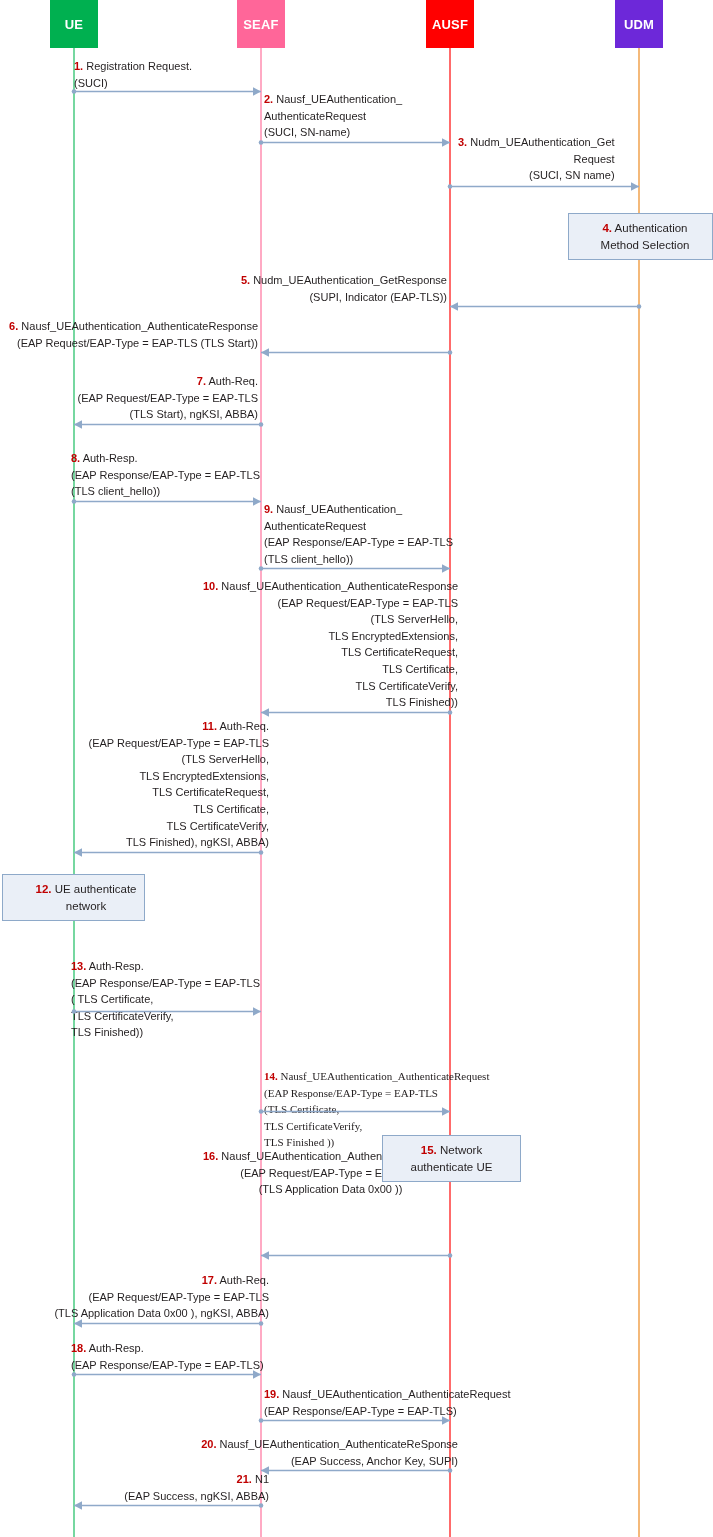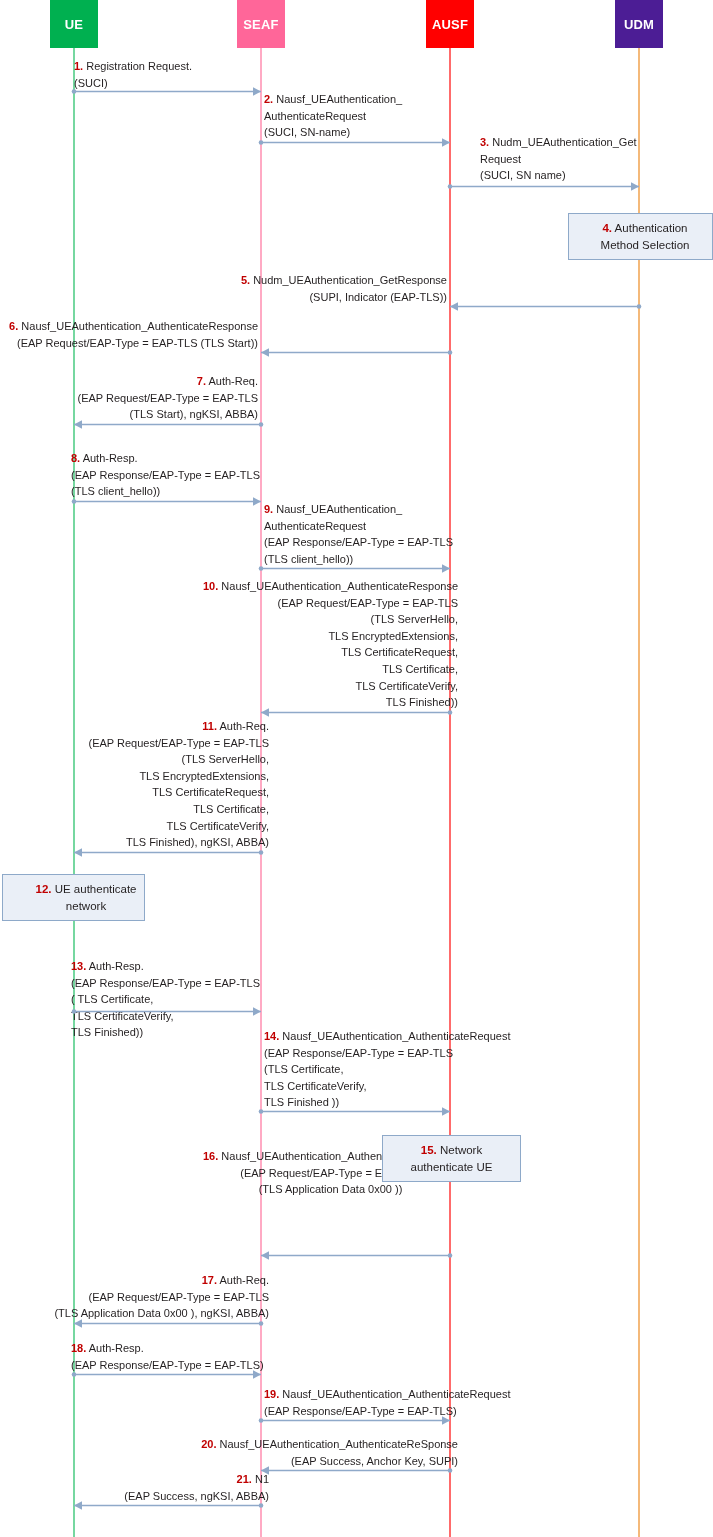--- a/index.html
+++ b/index.html
@@ -78,21 +78,21 @@
   <div id="actors-layer">
       <div class="actor-box" style="left: 50px; background: rgb(0, 176, 80);">
         <span>UE</span>
       </div>
       <div class="actor-box" style="left: 237px; background: rgb(255, 102, 153);">
         <span>SEAF</span>
       </div>
       <div class="actor-box" style="left: 426px; background: rgb(255, 0, 0);">
         <span>AUSF</span>
       </div>
-      <div class="actor-box" style="left: 615px; background: #4c1d95; justify-content: center;">
+      <div class="actor-box" style="left: 615px; background: #6d28d9; justify-content: center;">
         <span>UDM</span>
       </div>
     </div>
   <div id="lifelines-layer">
       <div class="lifeline" style="left: 73px; background: rgb(118, 215, 160);"></div>
       <div class="lifeline" style="left: 260px; background: rgb(255, 170, 196);"></div>
       <div class="lifeline" style="left: 449px; background: rgb(255, 107, 107);"></div>
       <div class="lifeline" style="left: 638px; background: rgb(244, 185, 122);"></div>
     </div>
   <div id="messages-layer">
@@ -108,21 +108,21 @@
       <div class="msg-label left" style="top: 91px; left: 264px;"><span class="num">2.</span><span> Nausf_UEAuthentication_
 AuthenticateRequest
 (SUCI, SN-name)</span></div>
       <div class="arrow" style="left: 255px; top: 138px; width: 201px;">
         <svg width="201" height="9" viewBox="0 0 201 9">
           <line x1="6" y1="4.5" x2="195" y2="4.5" stroke="#8fa9c9" stroke-width="1.3"></line>
           <circle cx="6" cy="4.5" r="2.3" fill="#8fa9c9"></circle>
           <polygon points="195,4.5 187,0.2 187,8.8" fill="#8fa9c9"></polygon>
         </svg>
       </div>
-      <div class="msg-label left" style="top: 134px; left: 480px;"><span class="num">3.</span><span> Nudm_UEAuthentication_Get
+      <div class="msg-label left" style="top: 134px; left: 458px; text-align: right;"><span class="num">3.</span><span> Nudm_UEAuthentication_Get
 Request
 (SUCI, SN name)</span></div>
       <div class="arrow" style="left: 444px; top: 182px; width: 201px;">
         <svg width="201" height="9" viewBox="0 0 201 9">
           <line x1="6" y1="4.5" x2="195" y2="4.5" stroke="#8fa9c9" stroke-width="1.3"></line>
           <circle cx="6" cy="4.5" r="2.3" fill="#8fa9c9"></circle>
           <polygon points="195,4.5 187,0.2 187,8.8" fill="#8fa9c9"></polygon>
         </svg>
       </div>
       <div class="msg-label right" style="top: 272px; right: 266px;"><span class="num">5.</span><span> Nudm_UEAuthentication_GetResponse
@@ -209,21 +209,21 @@
 ( TLS Certificate,
 TLS CertificateVerify,
 TLS Finished))</span></div>
       <div class="arrow" style="left: 68px; top: 1007px; width: 199px;">
         <svg width="199" height="9" viewBox="0 0 199 9">
           <line x1="6" y1="4.5" x2="193" y2="4.5" stroke="#8fa9c9" stroke-width="1.3"></line>
           <circle cx="6" cy="4.5" r="2.3" fill="#8fa9c9"></circle>
           <polygon points="193,4.5 185,0.2 185,8.8" fill="#8fa9c9"></polygon>
         </svg>
       </div>
-      <div class="msg-label left" style="top: 1028px; left: 264px;"><span class="num">14.</span><span> Nausf_UEAuthentication_AuthenticateRequest
+      <div class="msg-label left" style="top: 1068px; left: 264px; font-family: Liberation Serif, serif;"><span class="num">14.</span><span> Nausf_UEAuthentication_AuthenticateRequest
 (EAP Response/EAP-Type = EAP-TLS
 (TLS Certificate,
 TLS CertificateVerify,
 TLS Finished ))</span></div>
       <div class="arrow" style="left: 255px; top: 1107px; width: 201px;">
         <svg width="201" height="9" viewBox="0 0 201 9">
           <line x1="6" y1="4.5" x2="195" y2="4.5" stroke="#8fa9c9" stroke-width="1.3"></line>
           <circle cx="6" cy="4.5" r="2.3" fill="#8fa9c9"></circle>
           <polygon points="195,4.5 187,0.2 187,8.8" fill="#8fa9c9"></polygon>
         </svg>

